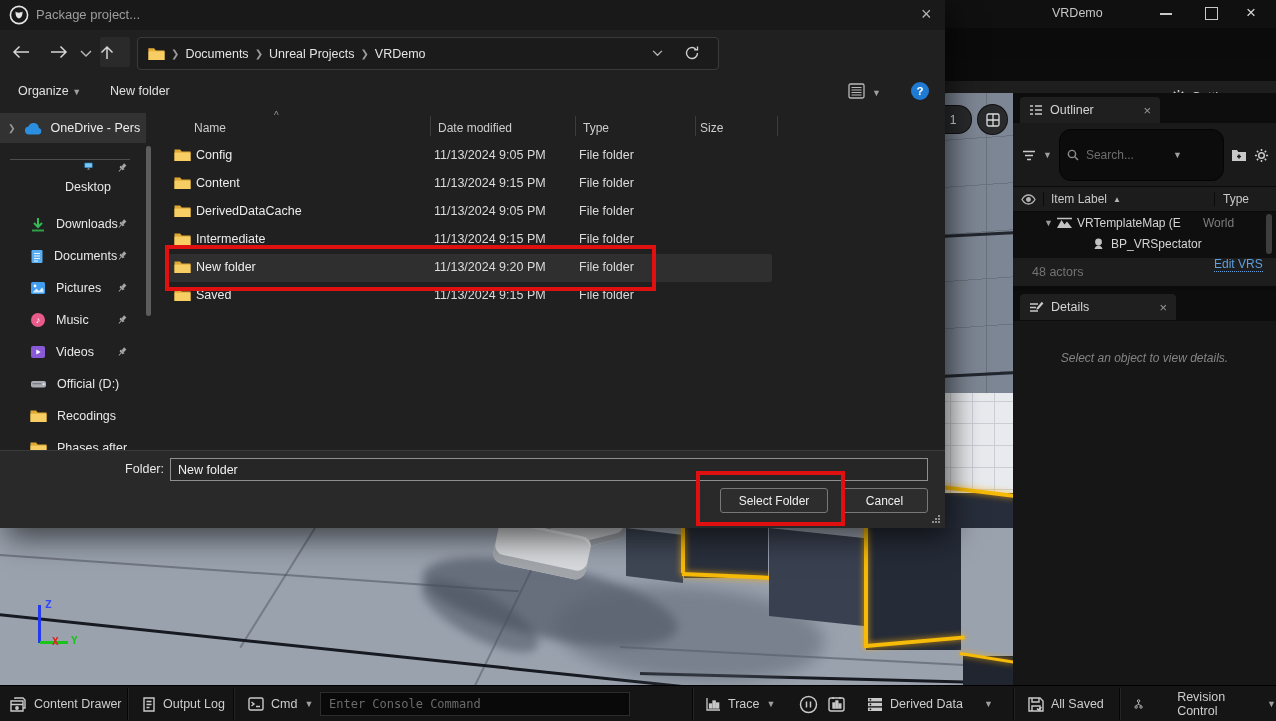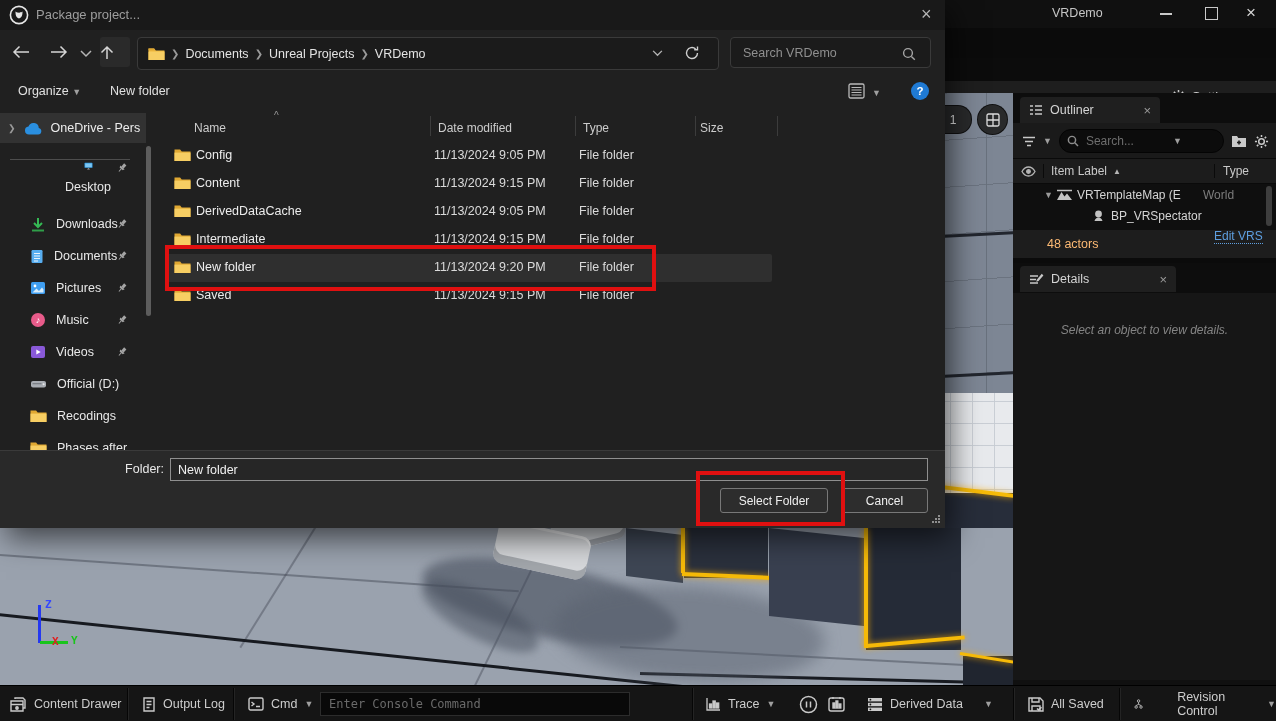--- a/index.html
+++ b/index.html
@@ -28,27 +28,27 @@
   .yedge{background:#f6ba08;box-shadow:0 0 6px rgba(255,175,0,.85);}
   .shadow-blob{border-radius:50%;}
   .viewbtn{background:rgba(36,36,36,.94);border:1px solid rgba(0,0,0,.6);color:#e2e2e2;display:flex;align-items:center;justify-content:center;gap:4px;}
   .axis-label{font-size:11px;font-weight:bold;font-family:"DejaVu Sans Mono",monospace;}
   
   .dock{left:1013px;top:93px;width:263px;height:592px;background:#101010;z-index:2;}
   .tabrow{height:30px;background:#0d0d0d;}
   .tab{background:#1f1f1f;border-radius:4px 4px 0 0;display:flex;align-items:center;gap:7px;padding:0 9px;height:26px;color:#d4d4d4;font-size:12.5px;}
   .tab .x{color:#9a9a9a;font-size:13px;line-height:1;}
   .o-toolbar{display:flex;align-items:center;gap:7px;padding:6px 7px 5px 9px;background:#1a1a1a;}
-  .searchpill{flex:1;height:22px;background:#0c0c0c;border:1px solid #040404;border-radius:12px;display:flex;align-items:center;padding:0 7px;gap:5px;color:#6e6e6e;}
+  .searchpill{flex:1;height:22px;background:#0c0c0c;border:1px solid #040404;border-radius:12px;display:flex;align-items:center;padding:14px 7px;gap:5px;color:#6e6e6e;}
   .searchpill input{background:transparent;border:0;color:#bbb;font-size:12px;width:80px;}
   .searchpill input::placeholder{color:#6e6e6e;}
   .o-header{display:flex;align-items:center;height:24px;background:#1c1c1c;color:#c9c9c9;font-size:12px;border-top:1px solid #0a0a0a;border-bottom:1px solid #0a0a0a;}
   .o-rows{background:#0f0f0f;position:relative;}
   .o-row{display:flex;align-items:center;height:21px;font-size:12px;color:#d4d4d4;}
-  .actorsbar{height:28px;background:#1d1d1d;color:#fdba74;display:flex;align-items:center;padding-left:34px;font-size:12.5px;}
+  .actorsbar{height:28px;background:#1d1d1d;color:#737373;display:flex;align-items:center;padding-left:19px;font-size:12.5px;}
   .details-body{background:#161616;height:387px;}
   .hint{color:#848484;font-style:italic;font-size:12px;text-align:center;}
   .link{color:#5e9fe0;border-bottom:1px dotted #5e9fe0;margin-top:41px;}
   .dimtxt{color:#7d7d7d;}
   
   .statusbar{left:0;top:685px;width:1276px;height:36px;background:#151515;border-top:1px solid #000;z-index:5;color:#cdcdcd;}
   .sb-item{position:absolute;top:0;height:36px;display:flex;align-items:center;gap:7px;font-size:12.5px;}
   .sb-sep{position:absolute;top:2px;height:32px;width:1px;background:#060606;box-shadow:1px 0 0 #242424;}
   .console{background:#090909;border:1px solid #2c2c2c;color:#6a6a6a;font-family:"DejaVu Sans Mono",monospace;font-size:12px;padding:0 8px;width:292px;height:22px;}
   .console::placeholder{color:#6a6a6a;}
@@ -413,29 +413,20 @@
           <span>VRDemo</span>
         </div>
         <svg class="abs ico" style="right:55px;top:12px;" width="11" height="7" viewBox="0 0 12 8">
             <path d="M1 1l5 5 5-5" stroke="#b5b5b5" stroke-width="1.5" fill="none"></path>
           </svg>
         <svg class="abs ico" style="right:18px;top:7px;" width="16" height="16" viewBox="0 0 16 16">
             <path d="M13.5 8A5.5 5.5 0 1 1 11.6 3.85M13.5 1.5v3.3h-3.3" stroke="#cfcfcf" stroke-width="1.4" fill="none"></path>
           </svg>
       </div>
 
-      <div class="abs box srch" style="left:730px;top:7px;width:201px;height:31px;display:flex;align-items:center;padding-left:10px;box-sizing:border-box;">
-        <input placeholder="Search VRDemo" style="">
-        <svg class="abs ico" style="right:14px;top:9px;" width="14" height="14" viewBox="0 0 14 14">
-            <g stroke="#a5a5a5" stroke-width="1.4" fill="none">
-              <circle cx="6" cy="6" r="4.4"></circle>
-              <path d="M9.4 9.4l3.4 3.4"></path>
-            </g>
-          </svg>
-      </div>
     </div>
 
     <div class="abs cmdbar" style="left:0;top:76px;width:945px;height:34px;">
       <span class="abs" style="left:18px;top:8px;"><span>Organize</span> <span class="chev" style="color:#9f9f9f;">▼</span></span>
       <span class="abs" style="left:110px;top:8px;">New folder</span>
       <svg class="abs ico" style="left:848px;top:7px;" width="17" height="16" viewBox="0 0 17 16">
           <g fill="#b9b9b9">
             <rect x="1" y="1" width="15" height="14" rx="1.5" fill="none" stroke="#b9b9b9" stroke-width="1.3"></rect>
             <path d="M3.5 4.5h10M3.5 7h10M3.5 9.5h10M3.5 12h10" stroke="#b9b9b9" stroke-width="1.2"></path>
           </g>

